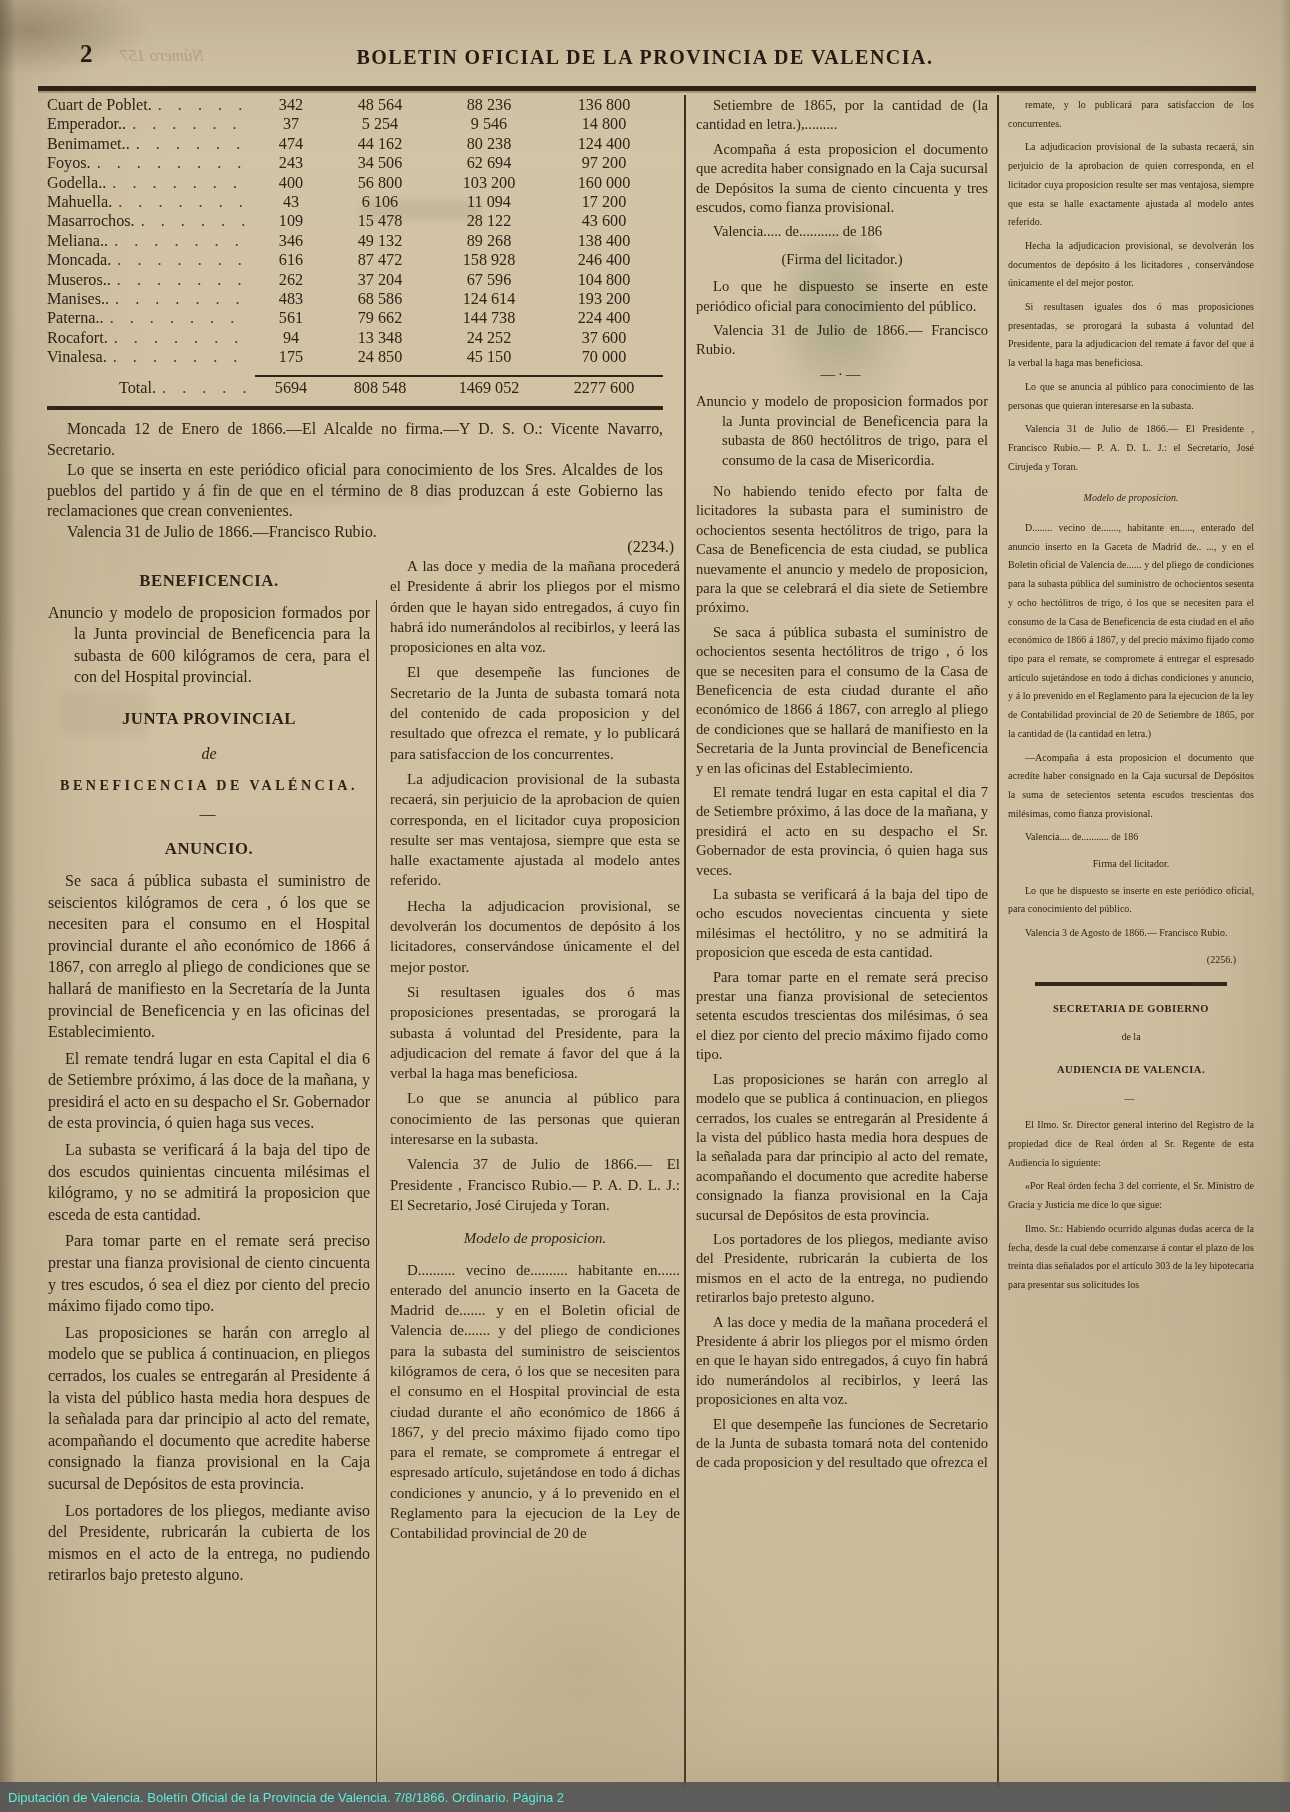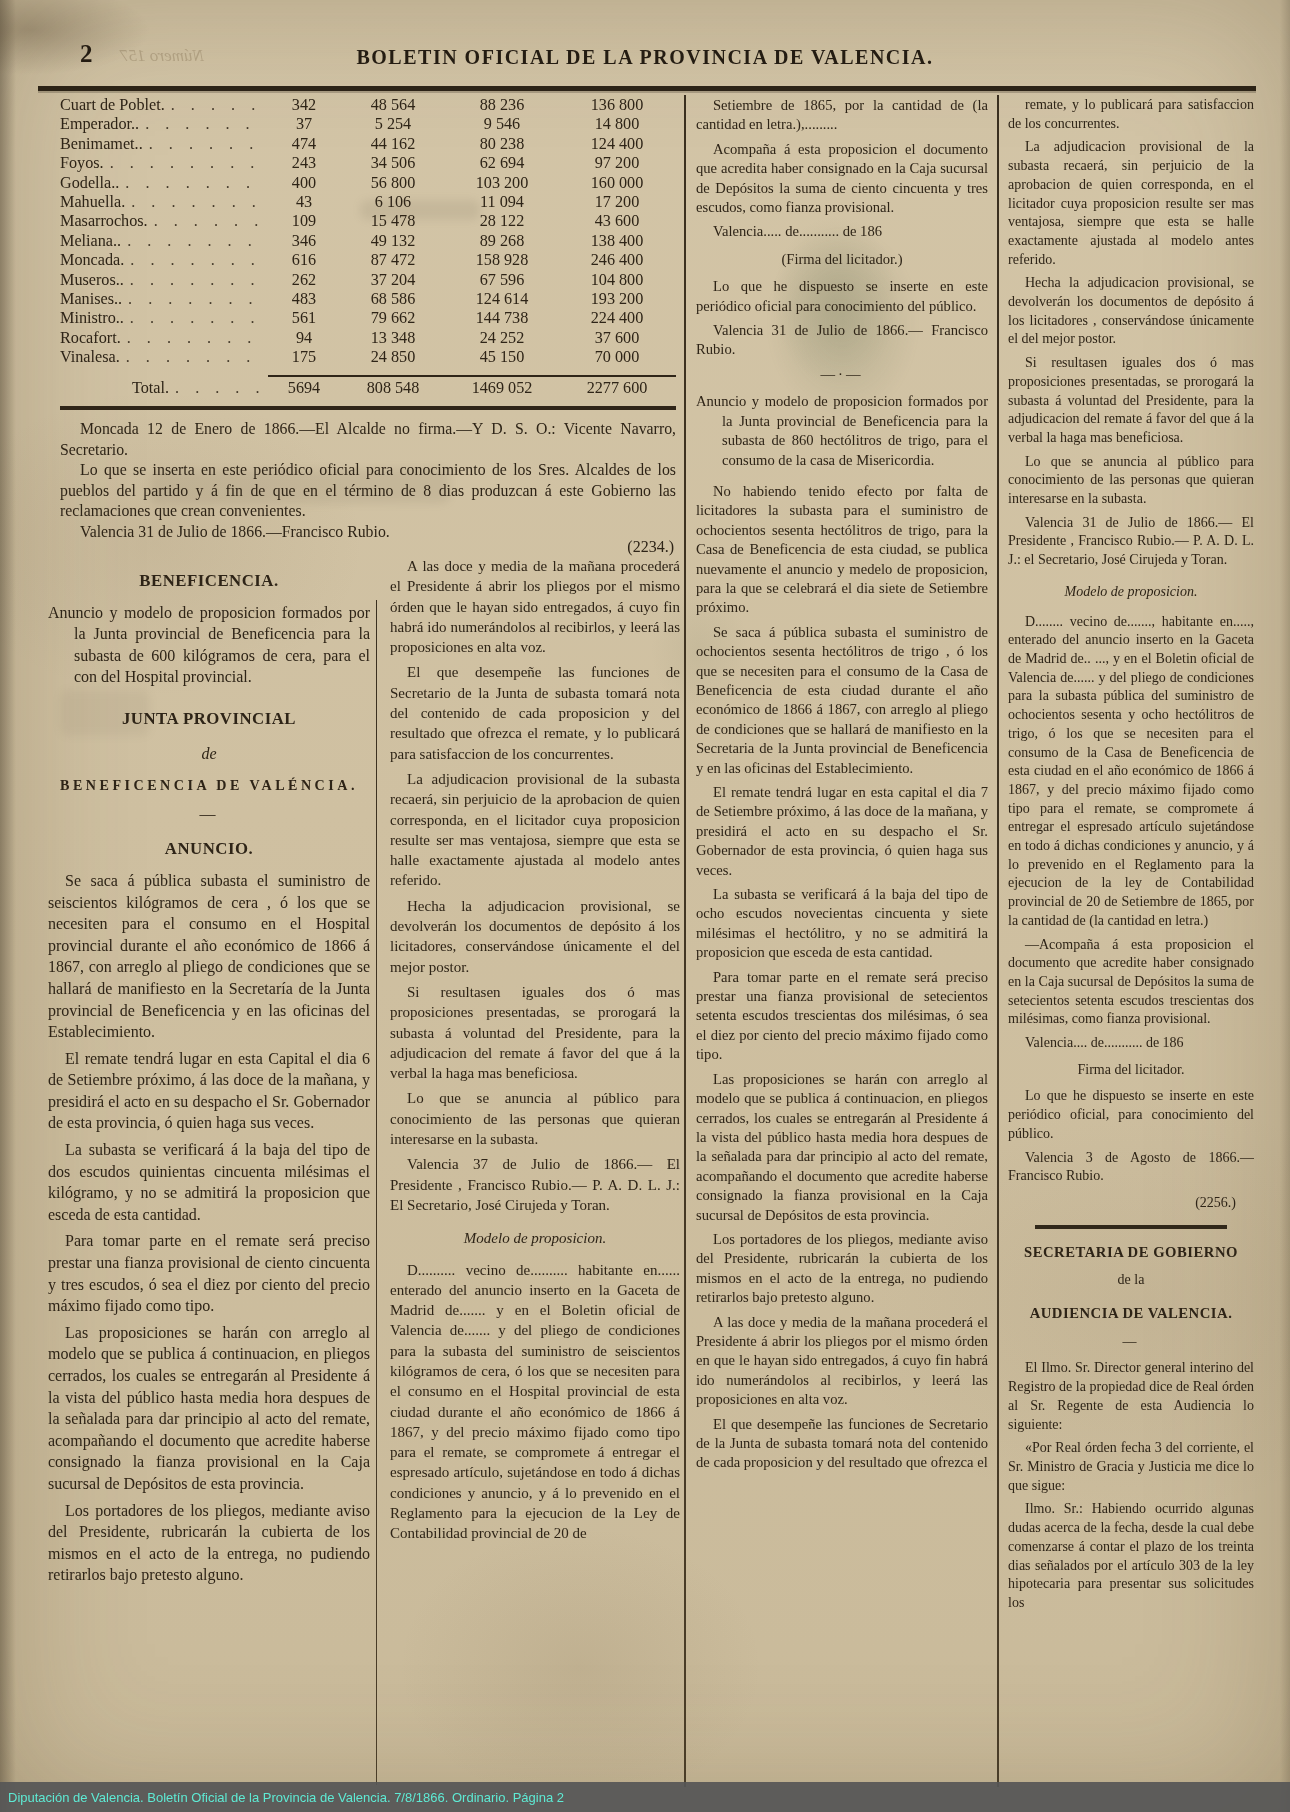--- a/index.html
+++ b/index.html
@@ -38,39 +38,39 @@
   .headrule{position:absolute;left:38px;top:86px;width:1218px;height:5px;background:#2c2316;
     box-shadow:0 2px 0 rgba(44,35,22,.25);}
 
   
   .vrule{position:absolute;width:2px;background:linear-gradient(#3a2f1f,#4a3d28);}
   .vr1{left:376px;top:600px;height:1185px;width:1px;}
   .vr2{left:684px;top:95px;height:1692px;}
   .vr3{left:997px;top:95px;height:1692px;}
 
   
-  .topleft{position:absolute;left:60px;top:96px;width:616px;}
+  .topleft{position:absolute;left:47px;top:96px;width:616px;}
   .trow{display:flex;align-items:baseline;line-height:19.4px;font-size:16.2px;white-space:nowrap;}
   .tname{flex:0 0 auto;}
   .tlead{flex:1 1 auto;overflow:hidden;white-space:nowrap;letter-spacing:6px;opacity:.85;margin:0 6px;}
   .tnum{flex:0 0 auto;text-align:center;}
   .n1{width:72px;} .n2{width:106px;} .n3{width:112px;} .n4{width:118px;}
   .trow.total{margin-top:7px;}
   .trow.total .tname{padding-left:72px;}
   .trow.total .tnum{border-top:2px solid #2f2518;padding-top:2px;}
   .table-rule{height:4px;background:#2f2518;margin:8px 0 9px;}
   .note{margin:0;text-indent:20px;text-align:justify;font-size:15.8px;line-height:20.6px;}
   .ref2234{position:absolute;left:46px;top:538px;width:628px;text-align:right;font-size:16px;}
 
   
   .col{position:absolute;text-align:justify;overflow:hidden;}
   #col1{left:48px;top:556px;width:322px;height:1228px;font-size:16px;line-height:21.6px;}
   #col2{left:390px;top:556px;width:290px;height:1248px;font-size:15px;line-height:20.3px;}
   #col3{left:696px;top:96px;width:292px;height:1700px;font-size:14.6px;line-height:19.4px;}
-  #col4{left:1008px;top:96px;width:246px;height:1700px;font-size:14px;line-height:18.7px;}
+  #col4{left:1008px;top:96px;width:246px;height:1700px;font-size:10px;line-height:18.7px;}
 
   .b-p{margin:0 0 5px;text-indent:17px;}
   .b-hang{margin:4px 0 12px;padding-left:26px;text-indent:-26px;}
   .b-h{text-align:center;font-weight:700;margin:14px 0 10px;font-size:1.05em;letter-spacing:.5px;text-indent:0;}
   .b-h2{margin-top:20px;}
   .b-spaced{text-align:center;font-weight:700;letter-spacing:3.5px;font-size:.88em;margin:10px 0 6px;text-indent:0;}
   .b-it{text-align:center;font-style:italic;margin:13px 0 11px;text-indent:0;}
   .b-center{text-align:center;margin:8px 0;text-indent:0;}
   .b-right{text-align:right;margin:8px 18px 8px 0;text-indent:0;}
   .b-dash{text-align:center;margin:4px 0 8px;letter-spacing:3px;text-indent:0;}
@@ -185,21 +185,21 @@
         </div>
         <div class="trow">
           <span class="tname">Manises..</span>
           <span class="tlead"> . . . . . . . . . . . . . . . . . .</span>
           <span class="tnum n1">483</span>
           <span class="tnum n2">68 586</span>
           <span class="tnum n3">124 614</span>
           <span class="tnum n4">193 200</span>
         </div>
         <div class="trow">
-          <span class="tname">Ministro..</span>
+          <span class="tname">Paterna..</span>
           <span class="tlead"> . . . . . . . . . . . . . . . . . .</span>
           <span class="tnum n1">561</span>
           <span class="tnum n2">79 662</span>
           <span class="tnum n3">144 738</span>
           <span class="tnum n4">224 400</span>
         </div>
         <div class="trow">
           <span class="tname">Rocafort.</span>
           <span class="tlead"> . . . . . . . . . . . . . . . . . .</span>
           <span class="tnum n1">94</span>

